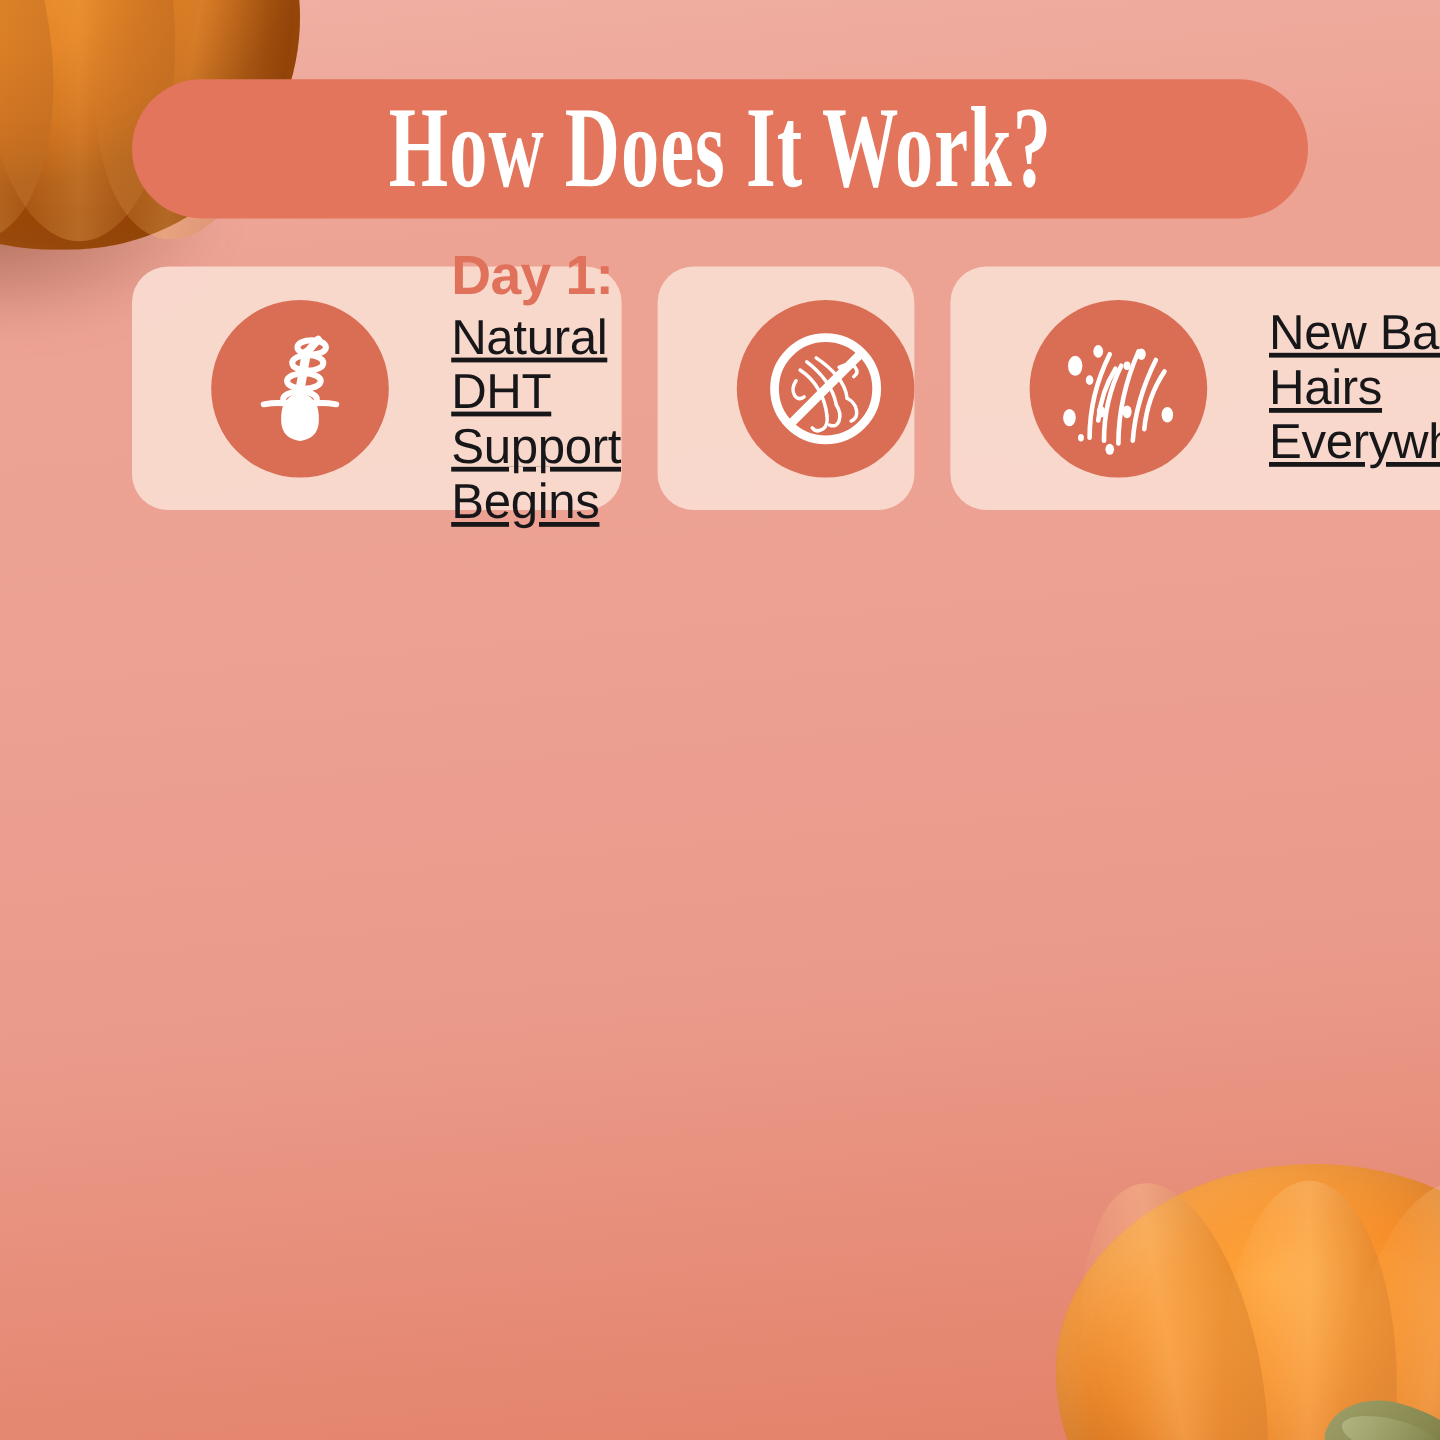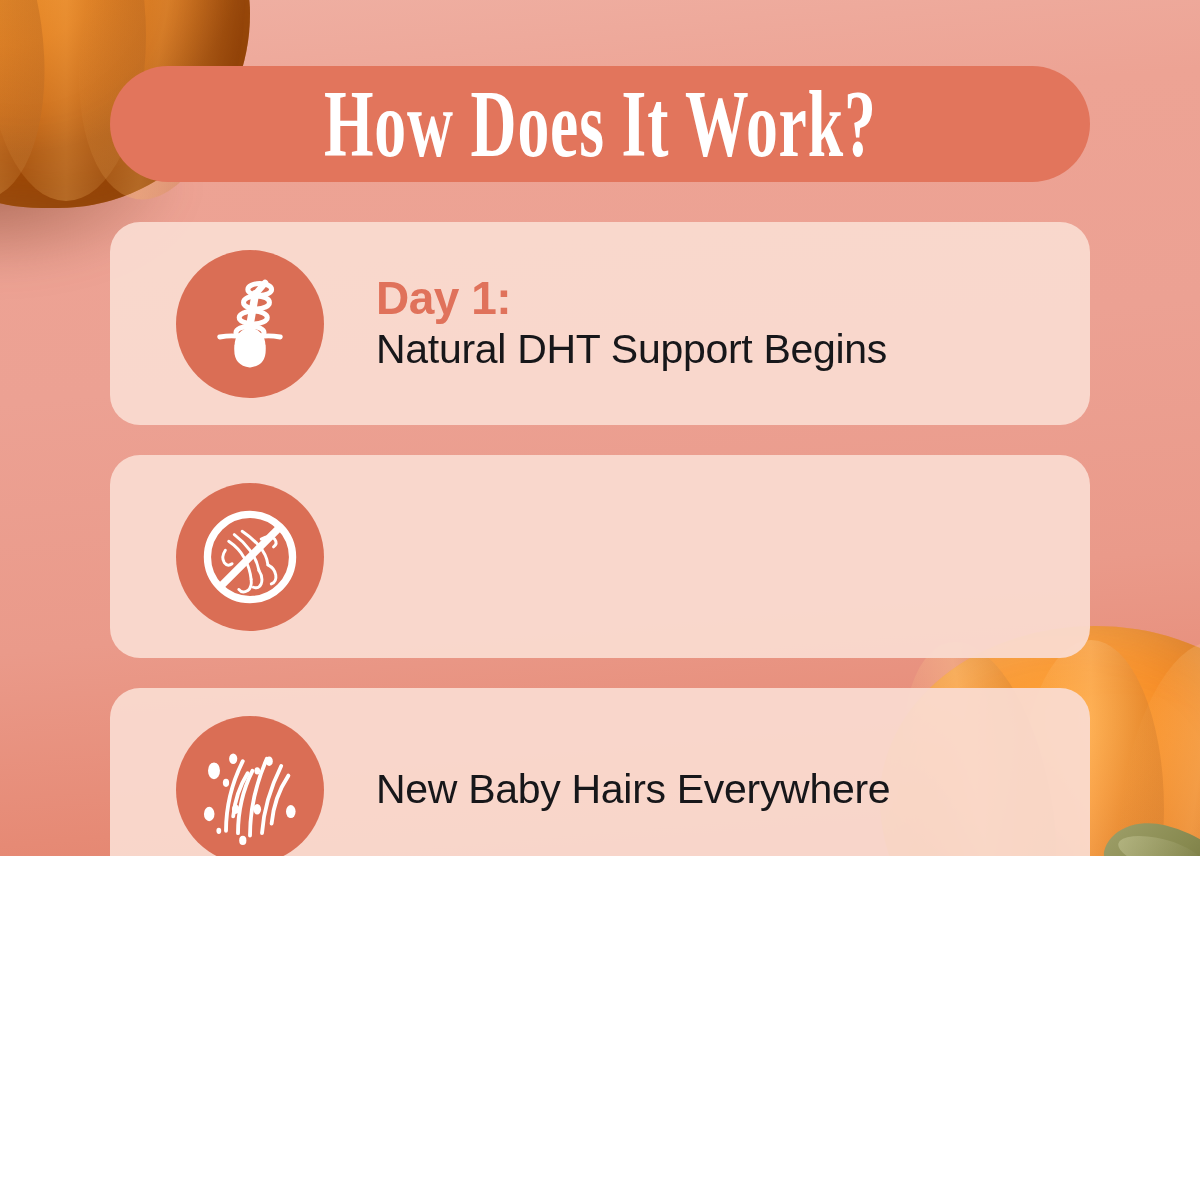--- a/index.html
+++ b/index.html
@@ -6,21 +6,21 @@
   * { margin:0; padding:0; box-sizing:border-box; }
 
   html, body {
     width:1200px; height:1200px;
     font-family:"Liberation Sans", sans-serif;
     overflow:hidden;
   }
 
   .poster {
     position:relative;
-    width:1200px; height:856px;
+    width:1200px; height:1200px;
     background:
       linear-gradient(175deg,
         #efb0a3 0%,
         #eda394 18%,
         #eca193 42%,
         #ea9a8a 68%,
         #e68a75 88%,
         #e28169 100%);
     overflow:hidden;
     padding-left:48px;
@@ -111,21 +111,21 @@
     transform-origin:center;
     white-space:nowrap;
   }
 
   
   .cards {
     position:absolute;
     left:110px; top:222px;
     width:980px;
     z-index:4;
-    display:flex; flex-direction:column;
+    display:flex; flex-direction:row;
     gap:30px;
   }
   .card {
     position:relative;
     height:203px;
     background:rgba(250,219,209,.93);
     border-radius:30px;
     display:flex; align-items:center;
     padding-left:66px;
   }
@@ -149,20 +149,21 @@
     font-weight:700;
     letter-spacing:-.5px;
     line-height:1.08;
   }
   .card-desc {
     color:#17171a;
     font-size:41px;
     font-weight:500;
     letter-spacing:-.3px;
     line-height:1.12;
+    text-decoration:underline;
   }
 </style>
 </head>
 <body>
 
 <div class="poster">
 
   <div class="pumpkin pumpkin-tl">
     <div class="shadow"></div>
     <div class="flesh">

